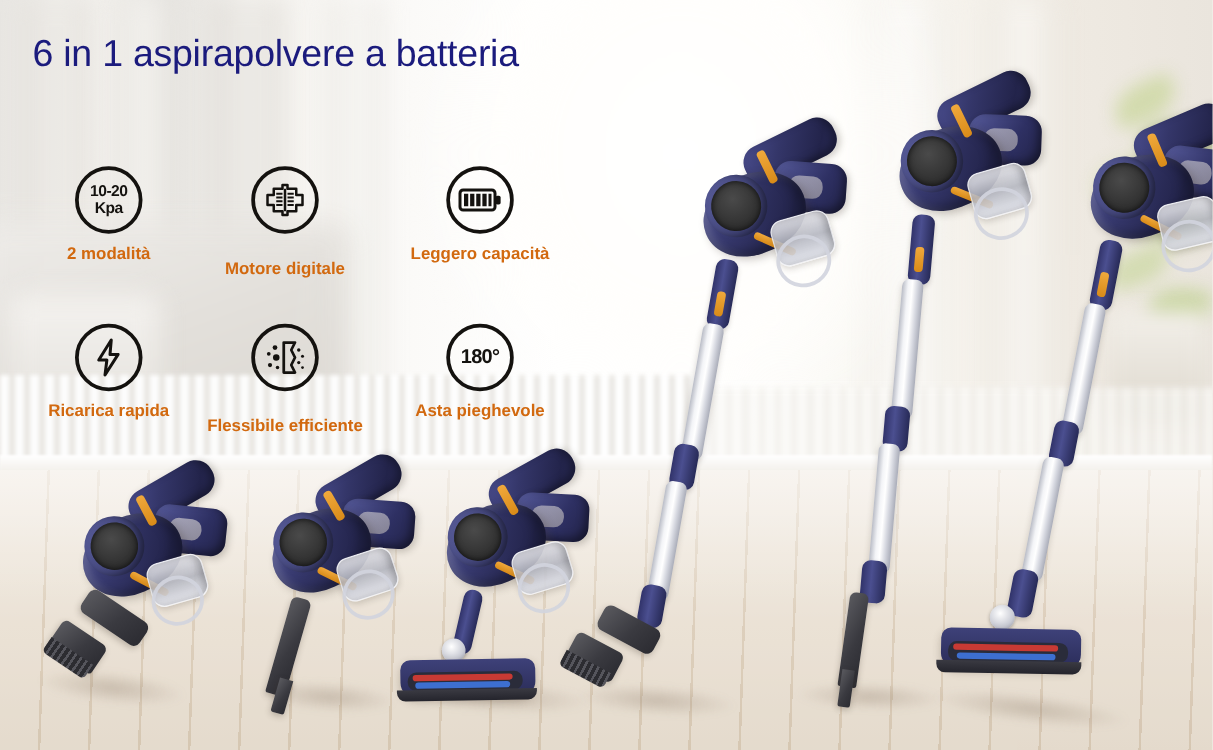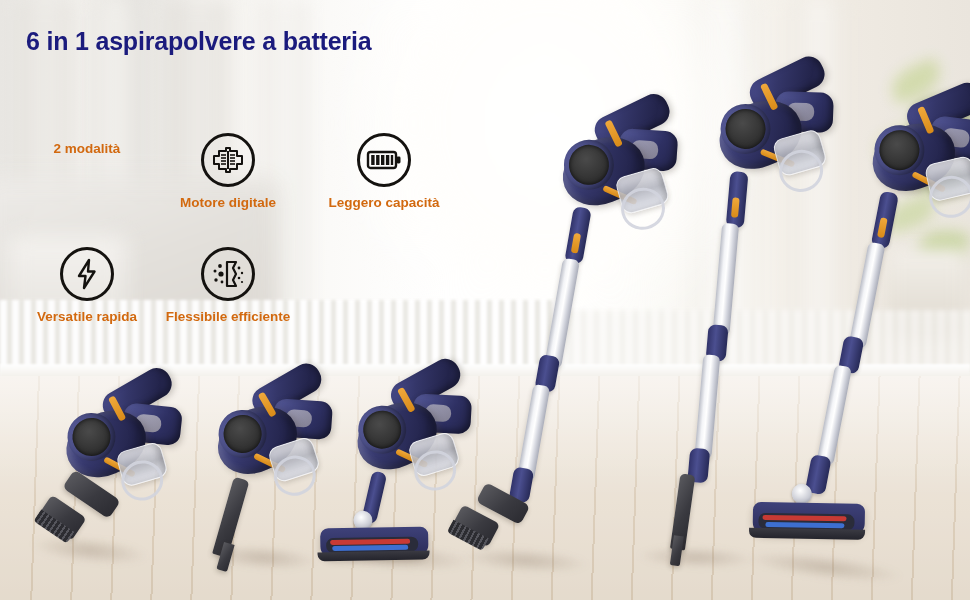--- a/index.html
+++ b/index.html
@@ -82,35 +82,35 @@
     opacity:.55;filter:blur(.5px);
   }
   .floor-sheen{
     position:absolute;left:0;top:376px;width:970px;height:120px;
     background:linear-gradient(180deg,rgba(255,255,255,.55),rgba(255,255,255,0));
   }
 
   
   .headline{
     position:absolute;left:26px;top:27px;
-    font-size:25px;font-weight:bold;color:#1b1b7d;letter-spacing:-.2px;
+    font-size:30px;font-weight:normal;color:#1b1b7d;letter-spacing:-.2px;
     white-space:nowrap;
   }
   .subheadline{
     position:absolute;left:27px;top:70px;
     font-size:25px;font-weight:normal;color:#cf6a11;letter-spacing:-.2px;
     white-space:nowrap;
   }
 
   
   .features{position:absolute;left:22px;top:133px;width:455px;}
   .frow{display:flex;}
   .fcell{width:152px;display:flex;flex-direction:column;align-items:center;}
   .fcell.c-a{width:130px;}
-  .fcell.c-b{width:152px;}
+  .fcell.c-b{width:152px;gap:12px;}
   .fcell.c-c{width:160px;}
   .icon-circle{
     width:54px;height:54px;border:3px solid #14120f;border-radius:50%;
     display:flex;align-items:center;justify-content:center;
     background:transparent;box-sizing:border-box;
   }
   .ic-text{
     font-size:12.5px;font-weight:bold;color:#14120f;line-height:1.02;
     text-align:center;letter-spacing:-.4px;
   }
@@ -364,20 +364,26 @@
                 background:linear-gradient(180deg,#3a3a42,#24242c);border-radius:0 0 7px 7px;"></div>
   </div>
 
   <div class="headline">6 in 1 aspirapolvere a batteria</div>
 
   <div class="features">
 
     <div class="frow">
 
       <div class="fcell c-a">
+        <div class="icon-circle">
+          <div class="ic-text">
+            <span>10-20</span>
+            <span class="l2">Kpa</span>
+          </div>
+        </div>
         <div class="flabel">2 modalità</div>
       </div>
 
       <div class="fcell c-b">
         <div class="icon-circle">
           <svg width="34" height="28" viewBox="0 0 34 28" aria-hidden="true">
             <path d="M3 10 L8 10 L8 5 L15 5 L15 2 L19 2 L19 5 L26 5 L26 10 L31 10 L31 18 L26 18 L26 23 L19 23 L19 26 L15 26 L15 23 L8 23 L8 18 L3 18 Z" fill="none" stroke="#14120f" stroke-width="2" stroke-linejoin="round"></path>
             <line x1="17" y1="5" x2="17" y2="23" stroke="#14120f" stroke-width="2"></line>
             <line x1="10" y1="9" x2="15" y2="9" stroke="#14120f" stroke-width="1.6"></line>
             <line x1="10" y1="12" x2="15" y2="12" stroke="#14120f" stroke-width="1.6"></line>
@@ -410,38 +416,44 @@
     </div>
 
     <div class="frow frow2">
 
       <div class="fcell c-a">
         <div class="icon-circle">
           <svg width="24" height="32" viewBox="0 0 24 32" aria-hidden="true">
             <path d="M14 2 L4 18 L10.5 18 L9 30 L19.5 13.5 L13 13.5 Z" fill="none" stroke="#14120f" stroke-width="2.4" stroke-linejoin="round"></path>
           </svg>
         </div>
-        <div class="flabel">Versatile rapida</div>
+        <div class="flabel">Ricarica rapida</div>
       </div>
 
       <div class="fcell c-b">
         <div class="icon-circle">
           <svg width="34" height="30" viewBox="0 0 34 30" aria-hidden="true">
             <path d="M16 3 L25 3 L22 9 L25 15 L22 21 L25 27 L16 27 Z" fill="none" stroke="#14120f" stroke-width="2.2" stroke-linejoin="round"></path>
             <circle cx="9" cy="7" r="1.9" fill="#14120f"></circle>
             <circle cx="4" cy="12" r="1.5" fill="#14120f"></circle>
             <circle cx="10" cy="15" r="2.6" fill="#14120f"></circle>
             <circle cx="5" cy="21" r="1.7" fill="#14120f"></circle>
             <circle cx="11" cy="23" r="1.4" fill="#14120f"></circle>
             <circle cx="28" cy="9" r="1.4" fill="#14120f"></circle>
             <circle cx="31" cy="14" r="1.2" fill="#14120f"></circle>
             <circle cx="28" cy="19" r="1.3" fill="#14120f"></circle>
             <circle cx="31" cy="23" r="1.1" fill="#14120f"></circle>
           </svg>
         </div>
         <div class="flabel">Flessibile efficiente</div>
       </div>
 
+      <div class="fcell c-c">
+        <div class="icon-circle">
+          <div class="ic-180">180°</div>
+        </div>
+        <div class="flabel">Asta pieghevole</div>
+      </div>
 
     </div>
   </div>
 
 </div>
 
 </body></html>

